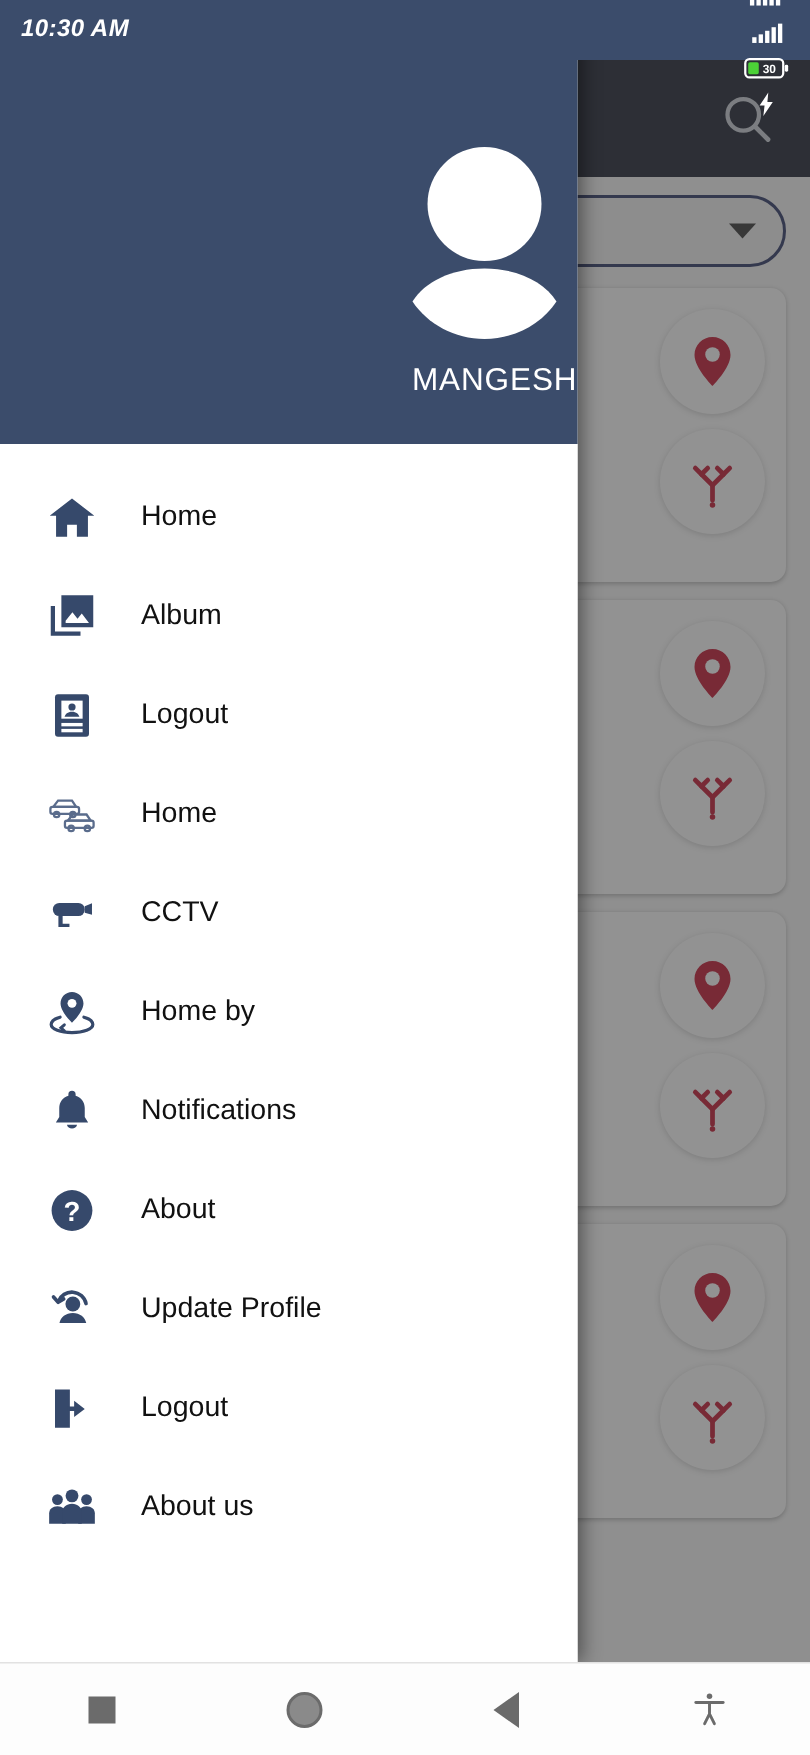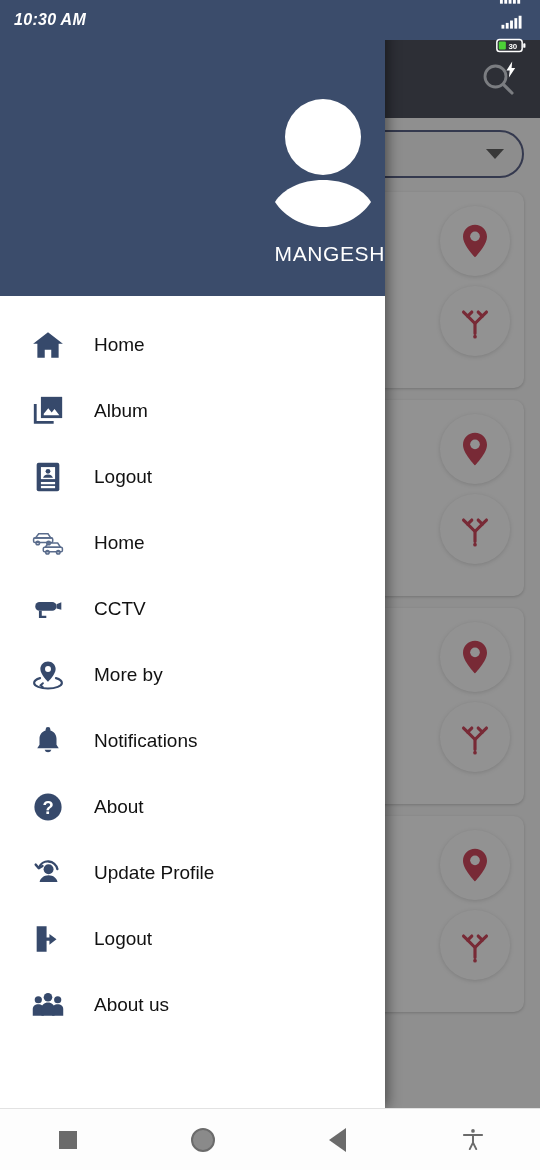--- a/index.html
+++ b/index.html
@@ -303,21 +303,21 @@
 
     <div class="menu-item">
       <span class="menu-icon">
         <svg width="34" height="34" viewBox="0 0 24 24">
           <path d="M12 2.4c-3 0-5.4 2.4-5.4 5.4 0 3.9 5.4 9 5.4 9s5.4-5.1 5.4-9c0-3-2.4-5.4-5.4-5.4z" fill="#36496b"></path>
           <circle cx="12" cy="7.7" r="2.1" fill="#ffffff"></circle>
           <path d="M6.4 14.2C3.9 14.9 2.2 16.2 2.2 17.7c0 2.1 4.4 3.8 9.8 3.8s9.8-1.7 9.8-3.8c0-1.5-1.7-2.8-4.2-3.5" fill="none" stroke="#36496b" stroke-width="1.5" stroke-linecap="round"></path>
           <path d="M8.4 17.8l-1.6 1.4 1.6 1.4" fill="none" stroke="#36496b" stroke-width="1.4" stroke-linecap="round"></path>
         </svg>
       </span>
-      <span class="menu-label">More by</span>
+      <span class="menu-label">Home by</span>
     </div>
 
 
     <div class="menu-item">
       <span class="menu-icon">
         <svg width="34" height="34" viewBox="0 0 24 24" fill="#36496b">
           <path d="M12 2.2a1.7 1.7 0 00-1.7 1.7v.7C7.7 5.3 6 7.6 6 10.4v4.2l-1.6 2.6h15.2L18 14.6v-4.2c0-2.8-1.7-5.1-4.3-5.8v-.7A1.7 1.7 0 0012 2.2z"></path>
           <path d="M9.6 18.2a2.5 2.5 0 004.8 0z"></path>
         </svg>
       </span>

